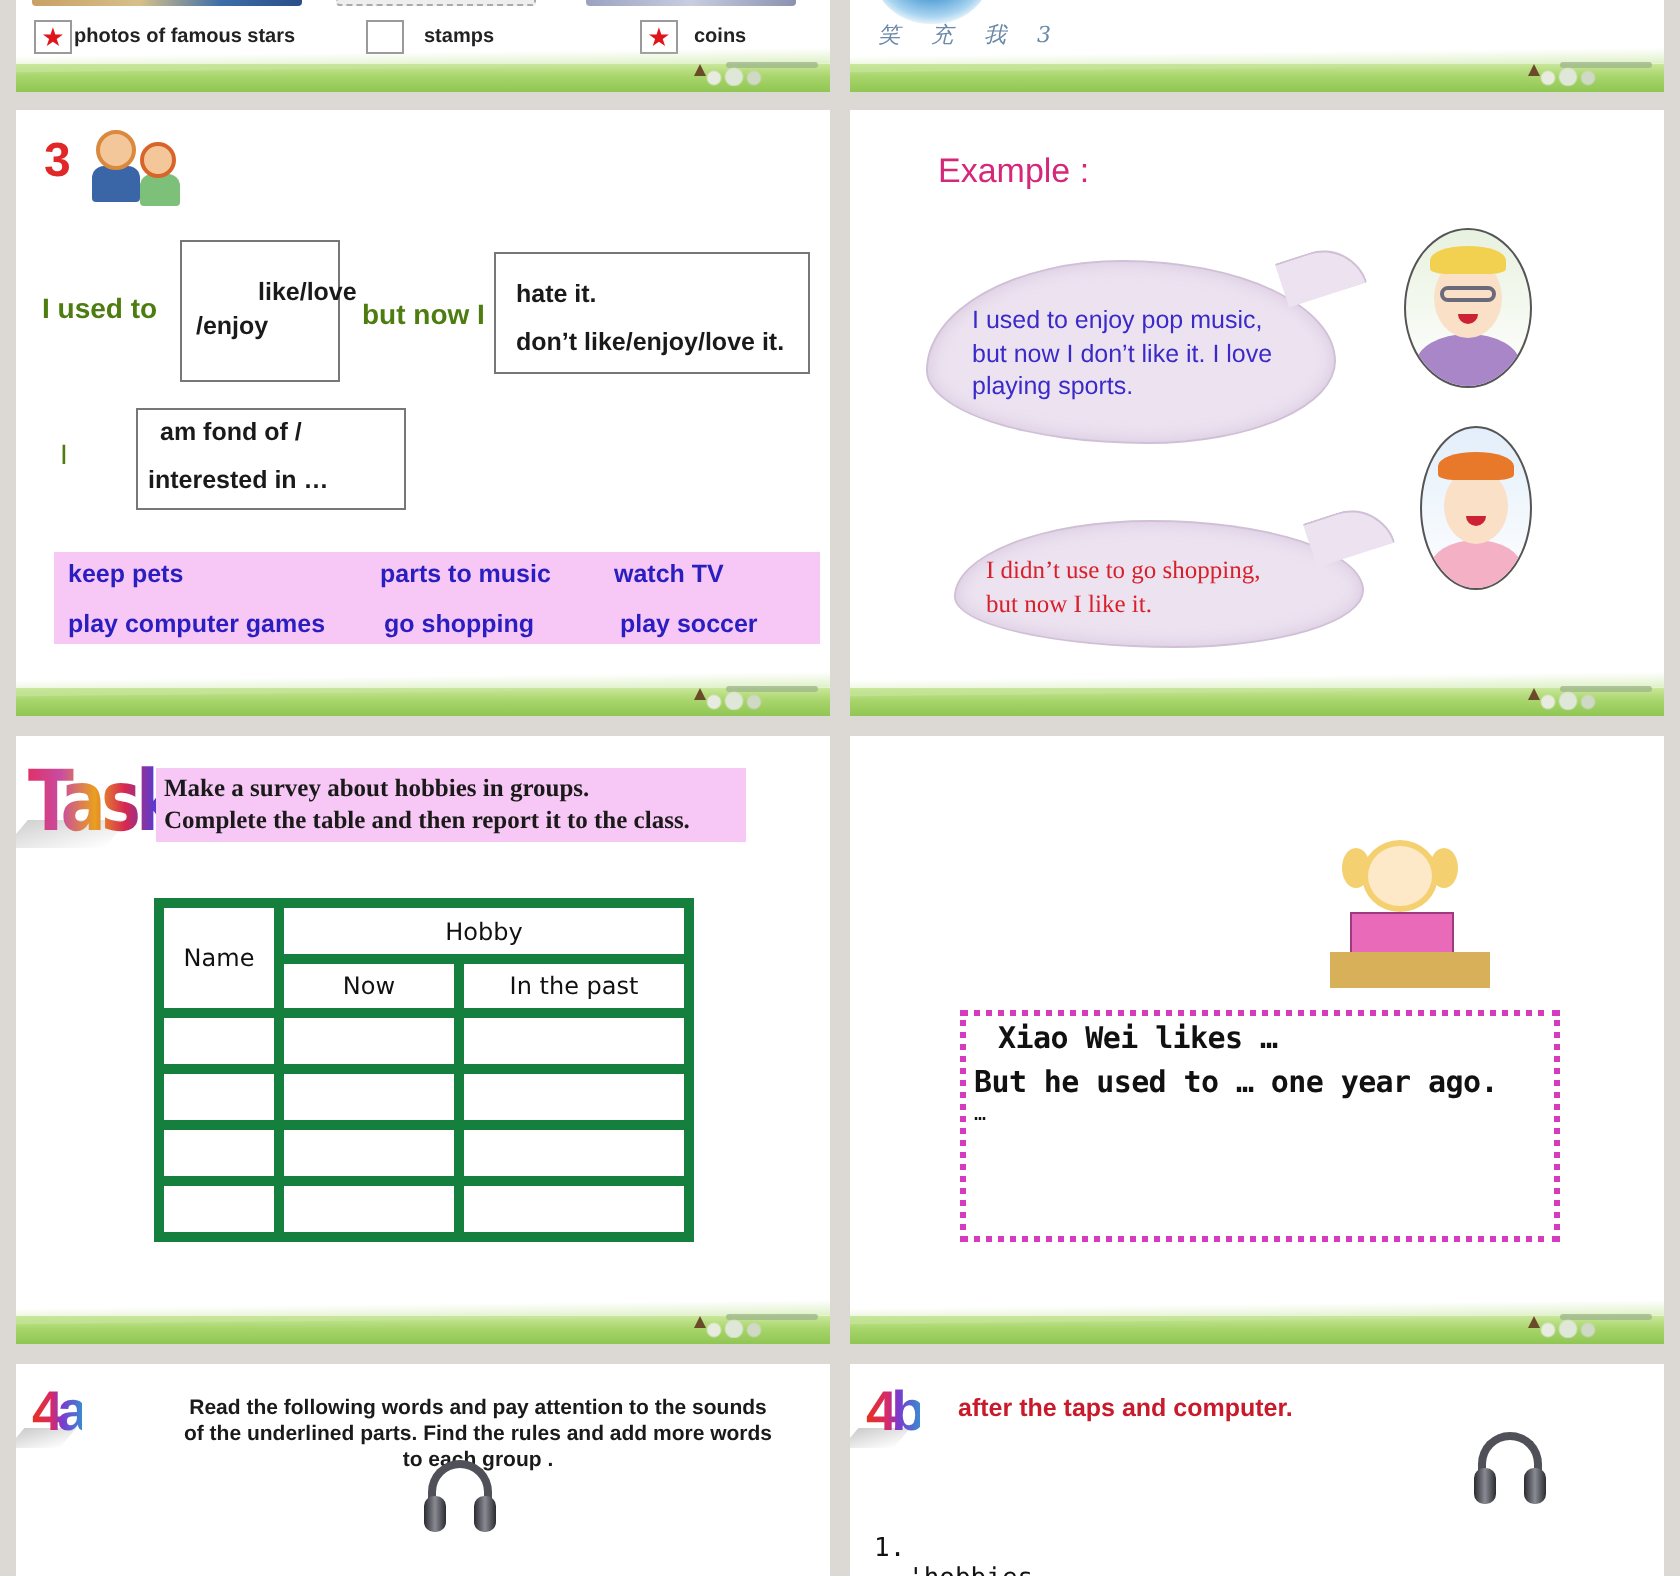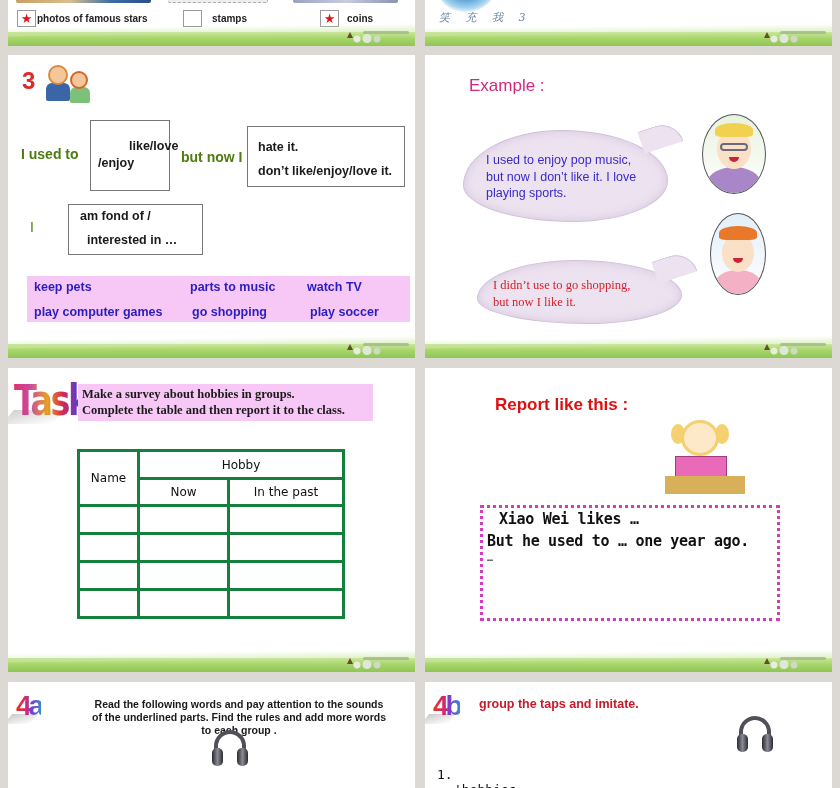--- a/index.html
+++ b/index.html
@@ -67,21 +67,21 @@
   
   .s5 { left: 8px; top: 368px; width: 407px; height: 304px; }
   .task-logo { position: absolute; left: 6px; top: 8px; font-family: "DejaVu Sans", sans-serif; font-weight: bold; font-size: 42px;
     letter-spacing: -3px; transform: scaleX(0.8); transform-origin: left top;
     background: linear-gradient(90deg, #e0306a 0%, #c84ca0 22%, #e8a020 45%, #d82850 65%, #5a3ad0 85%, #d8308a 100%);
     -webkit-background-clip: text; background-clip: text; color: transparent; }
   .task-shadow { position: absolute; left: 0; top: 42px; width: 50px; height: 14px; background: linear-gradient(160deg, rgba(180,180,180,0.6), rgba(255,255,255,0)); transform: skewX(-40deg); }
   .task-band { position: absolute; left: 70px; top: 16px; width: 295px; height: 37px; background: #f7c8f5; }
   .task-text { position: absolute; left: 74px; top: 18px; font-family: "Liberation Serif", serif; font-weight: bold; font-size: 12.5px; color: #1a1a1a; line-height: 16px; }
   .survey { position: absolute; left: 69px; top: 81px; border-collapse: collapse; }
-  .survey td, .survey th { border: 3px solid #15803d; font-family: "DejaVu Sans", sans-serif; font-size: 12px; font-weight: normal; color: #111; text-align: center; }
+  .survey td, .survey th { border: 5px solid #15803d; font-family: "DejaVu Sans", sans-serif; font-size: 12px; font-weight: normal; color: #111; text-align: center; }
 
   
   .s6 { left: 425px; top: 368px; width: 407px; height: 304px; }
   .report-title { position: absolute; left: 70px; top: 27px; font-size: 17px; font-weight: bold; color: #e01010; }
   .girl { position: absolute; left: 240px; top: 50px; width: 80px; height: 78px; }
   .girl-head { position: absolute; left: 16px; top: 2px; width: 38px; height: 36px; border-radius: 50%; background: #fde8c8; border: 3px solid #f4d070; }
   .girl-pig1 { position: absolute; left: 6px; top: 6px; width: 14px; height: 20px; border-radius: 50%; background: #f4d070; }
   .girl-pig2 { position: absolute; left: 50px; top: 6px; width: 14px; height: 20px; border-radius: 50%; background: #f4d070; }
   .girl-book { position: absolute; left: 10px; top: 38px; width: 52px; height: 22px; background: #e86ab8; border: 1px solid #a03a80; }
   .girl-desk { position: absolute; left: 0; top: 58px; width: 80px; height: 18px; background: #d8b05a; }
@@ -159,21 +159,21 @@
   </div>
   <span class="red-lbl" style="left:173px;top:94px;">but now I</span>
   <div class="exp-box" style="left:239px;top:71px;width:158px;height:61px;">
     <div style="position:absolute;left:10px;top:13px;">hate it.</div>
     <div style="position:absolute;left:10px;top:37px;">don’t like/enjoy/love it.</div>
   </div>
 
   <span class="red-lbl" style="left:22px;top:164px;font-weight:normal;">I</span>
   <div class="exp-box" style="left:60px;top:149px;width:135px;height:51px;padding-left:12px;">
     <div style="position:absolute;left:11px;top:4px;">am fond of /</div>
-    <div style="position:absolute;left:18px;top:28px;text-align:center;">interested in …</div>
+    <div style="position:absolute;left:5px;top:28px;text-align:center;">interested in …</div>
   </div>
 
   <div class="hobby-band"></div>
   <span class="hobby" style="left:26px;top:225px;">keep pets</span>
   <span class="hobby" style="left:182px;top:225px;">parts to music</span>
   <span class="hobby" style="left:299px;top:225px;">watch TV</span>
   <span class="hobby" style="left:26px;top:250px;">play computer games</span>
   <span class="hobby" style="left:184px;top:250px;">go shopping</span>
   <span class="hobby" style="left:302px;top:250px;">play soccer</span>
 
@@ -264,21 +264,20 @@
     </table>
 
   <div class="grass">
       <div class="grass-far"></div>
       <div class="grass-butterfly"></div>
       <div class="grass-deco"></div>
     </div>
 </div>
 
 <div class="slide s6">
-  <span class="report-title">Report like this :</span>
   <div class="girl">
     <div class="girl-pig1"></div>
       <div class="girl-pig2"></div>
     <div class="girl-head"></div>
     <div class="girl-book"></div>
     <div class="girl-desk"></div>
   </div>
   <div class="dotted-box">
     <div class="report-line" style="top:2px;margin-left:12px;">Xiao Wei likes …</div>
     <div class="report-line" style="top:24px;">But he used to … one year ago.</div>
@@ -303,21 +302,21 @@
     <div class="hp-band"></div>
     <div class="hp-cup" style="left:2px;"></div>
     <div class="hp-cup" style="left:27px;"></div>
   </div>
 </div>
 
 <div class="slide s8">
   <div class="badge-shadow"></div>
   <span class="badge4">4b</span>
   <div class="s8-text">
-    <div>group the taps and imitate.</div>
+    <div>after the taps and computer.</div>
   </div>
   <div class="headphones" style="left:310px;top:34px;">
     <div class="hp-band"></div>
     <div class="hp-cup" style="left:2px;"></div>
     <div class="hp-cup" style="left:27px;"></div>
   </div>
 
   <div class="stress-row" style="top:70px;width:400px;height:18px;">
     <span class="stress-item" style="left:0;">1.</span>
     <span class="stress-item" style="left:17px;">'hobbies</span>

